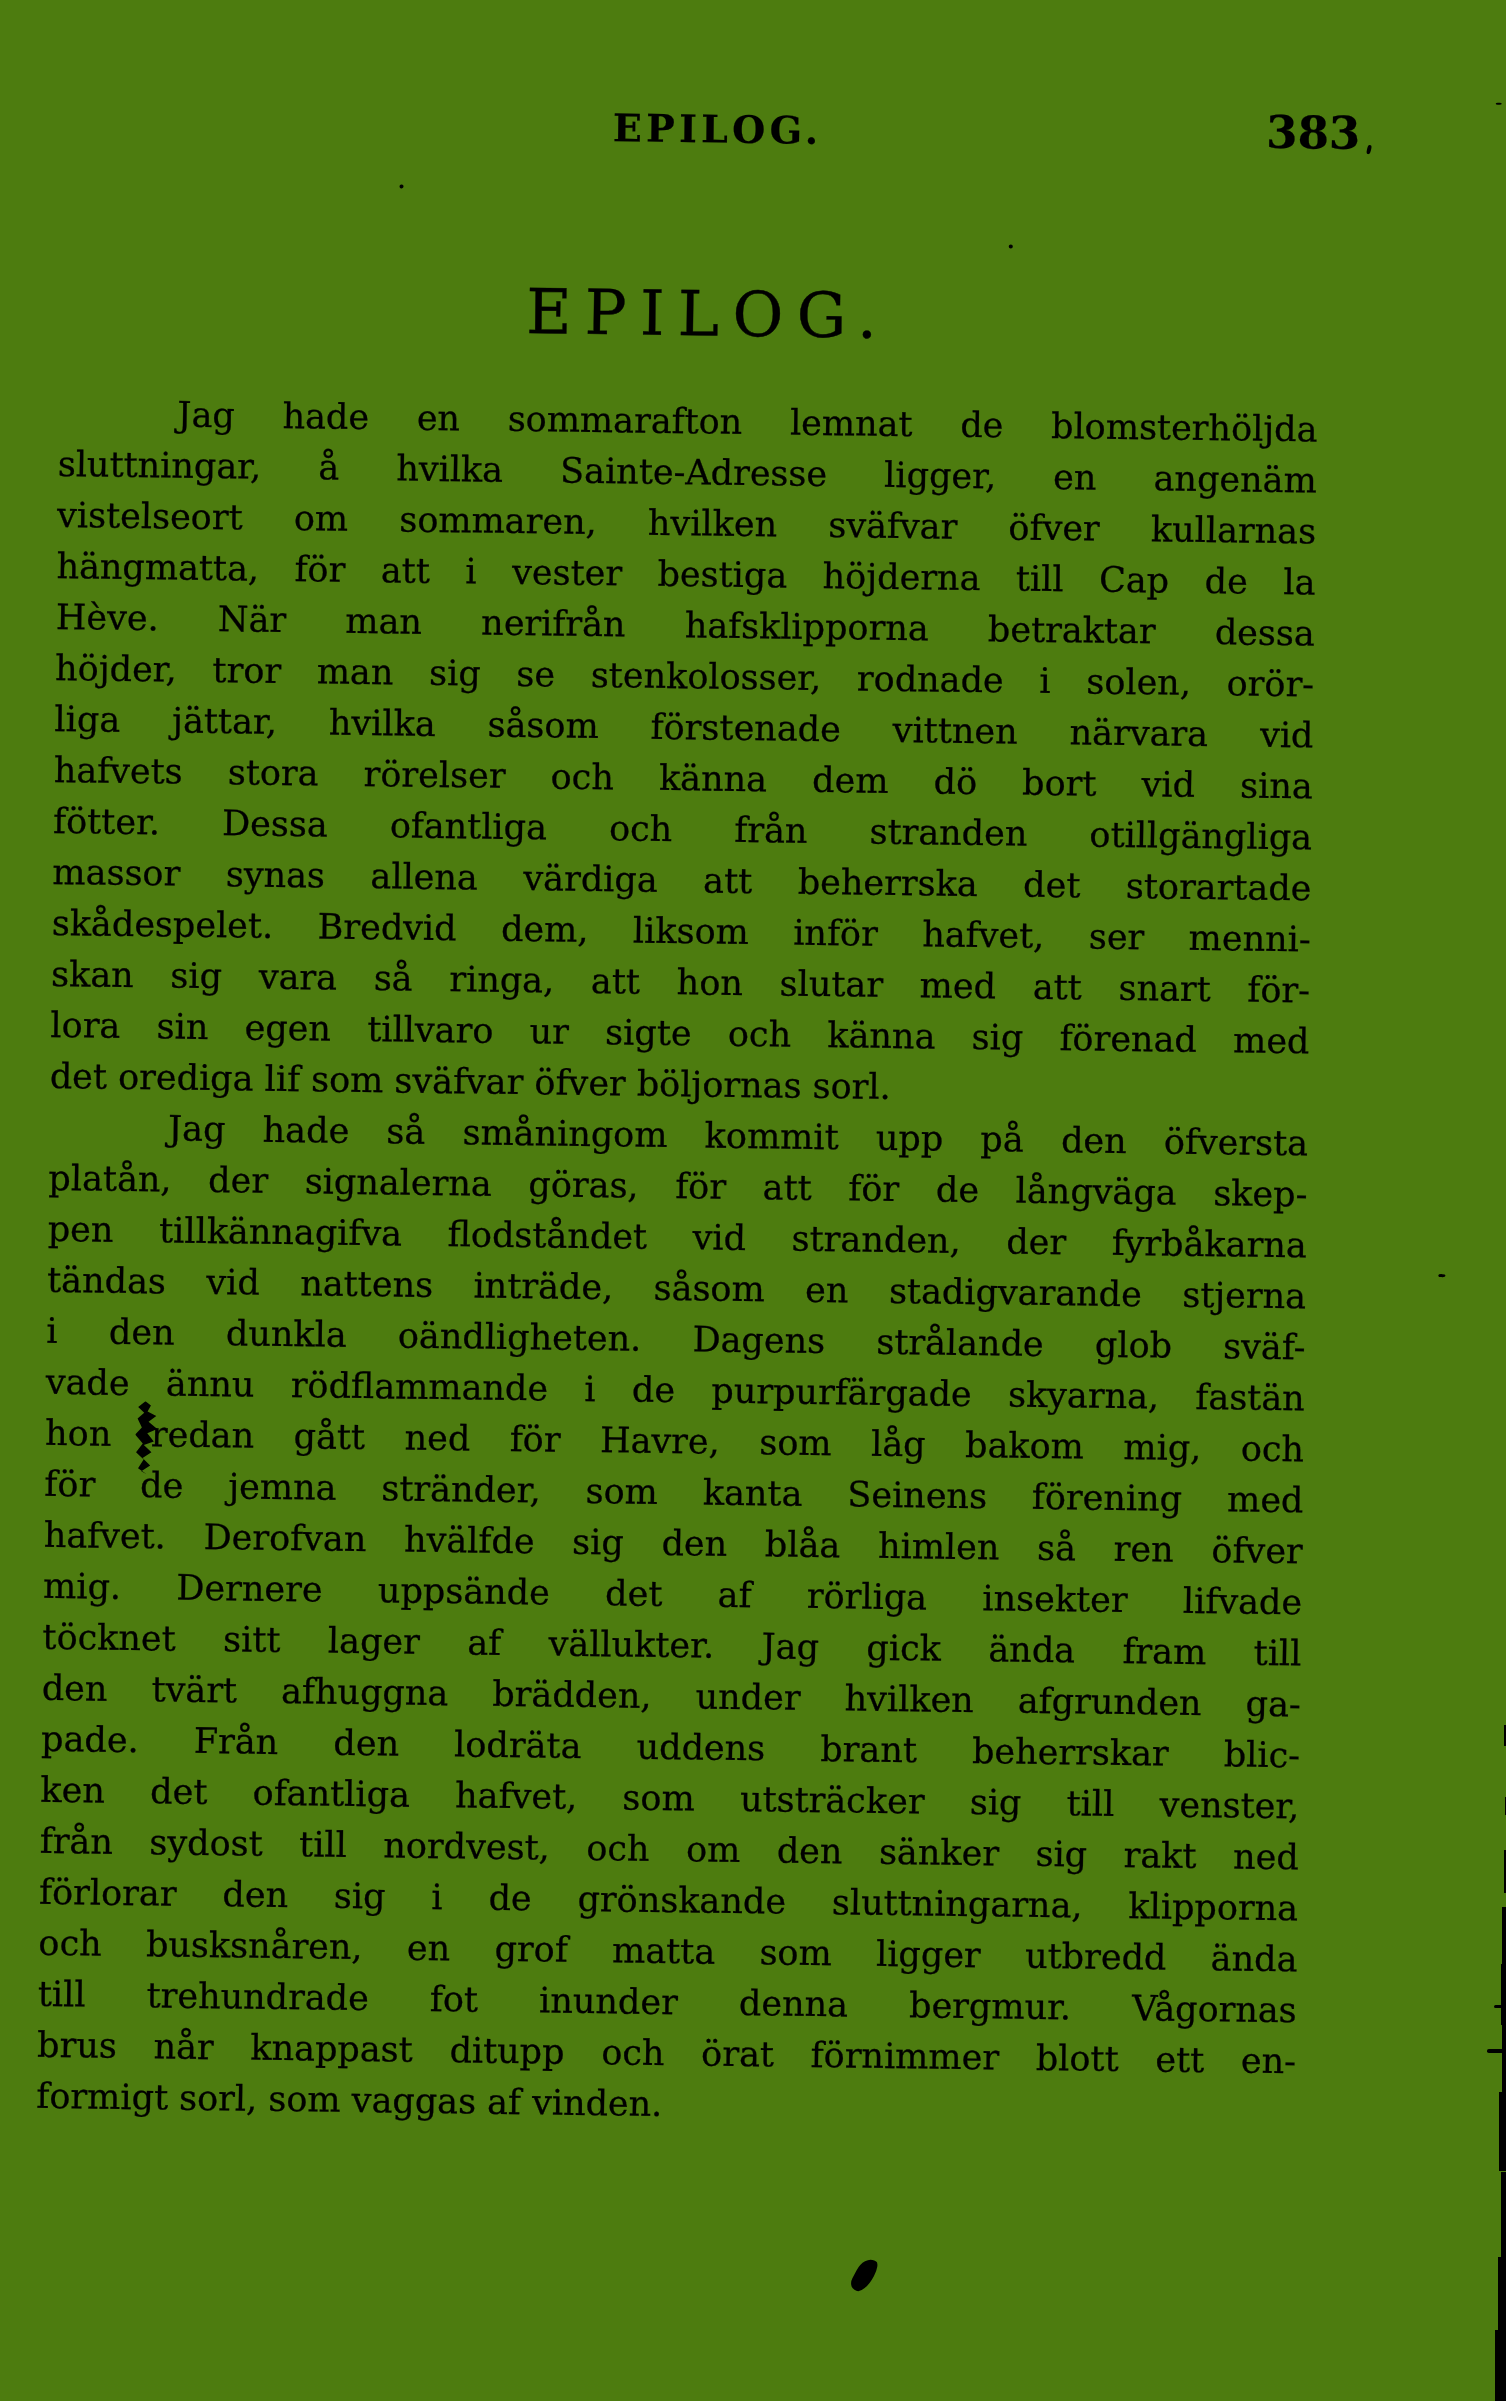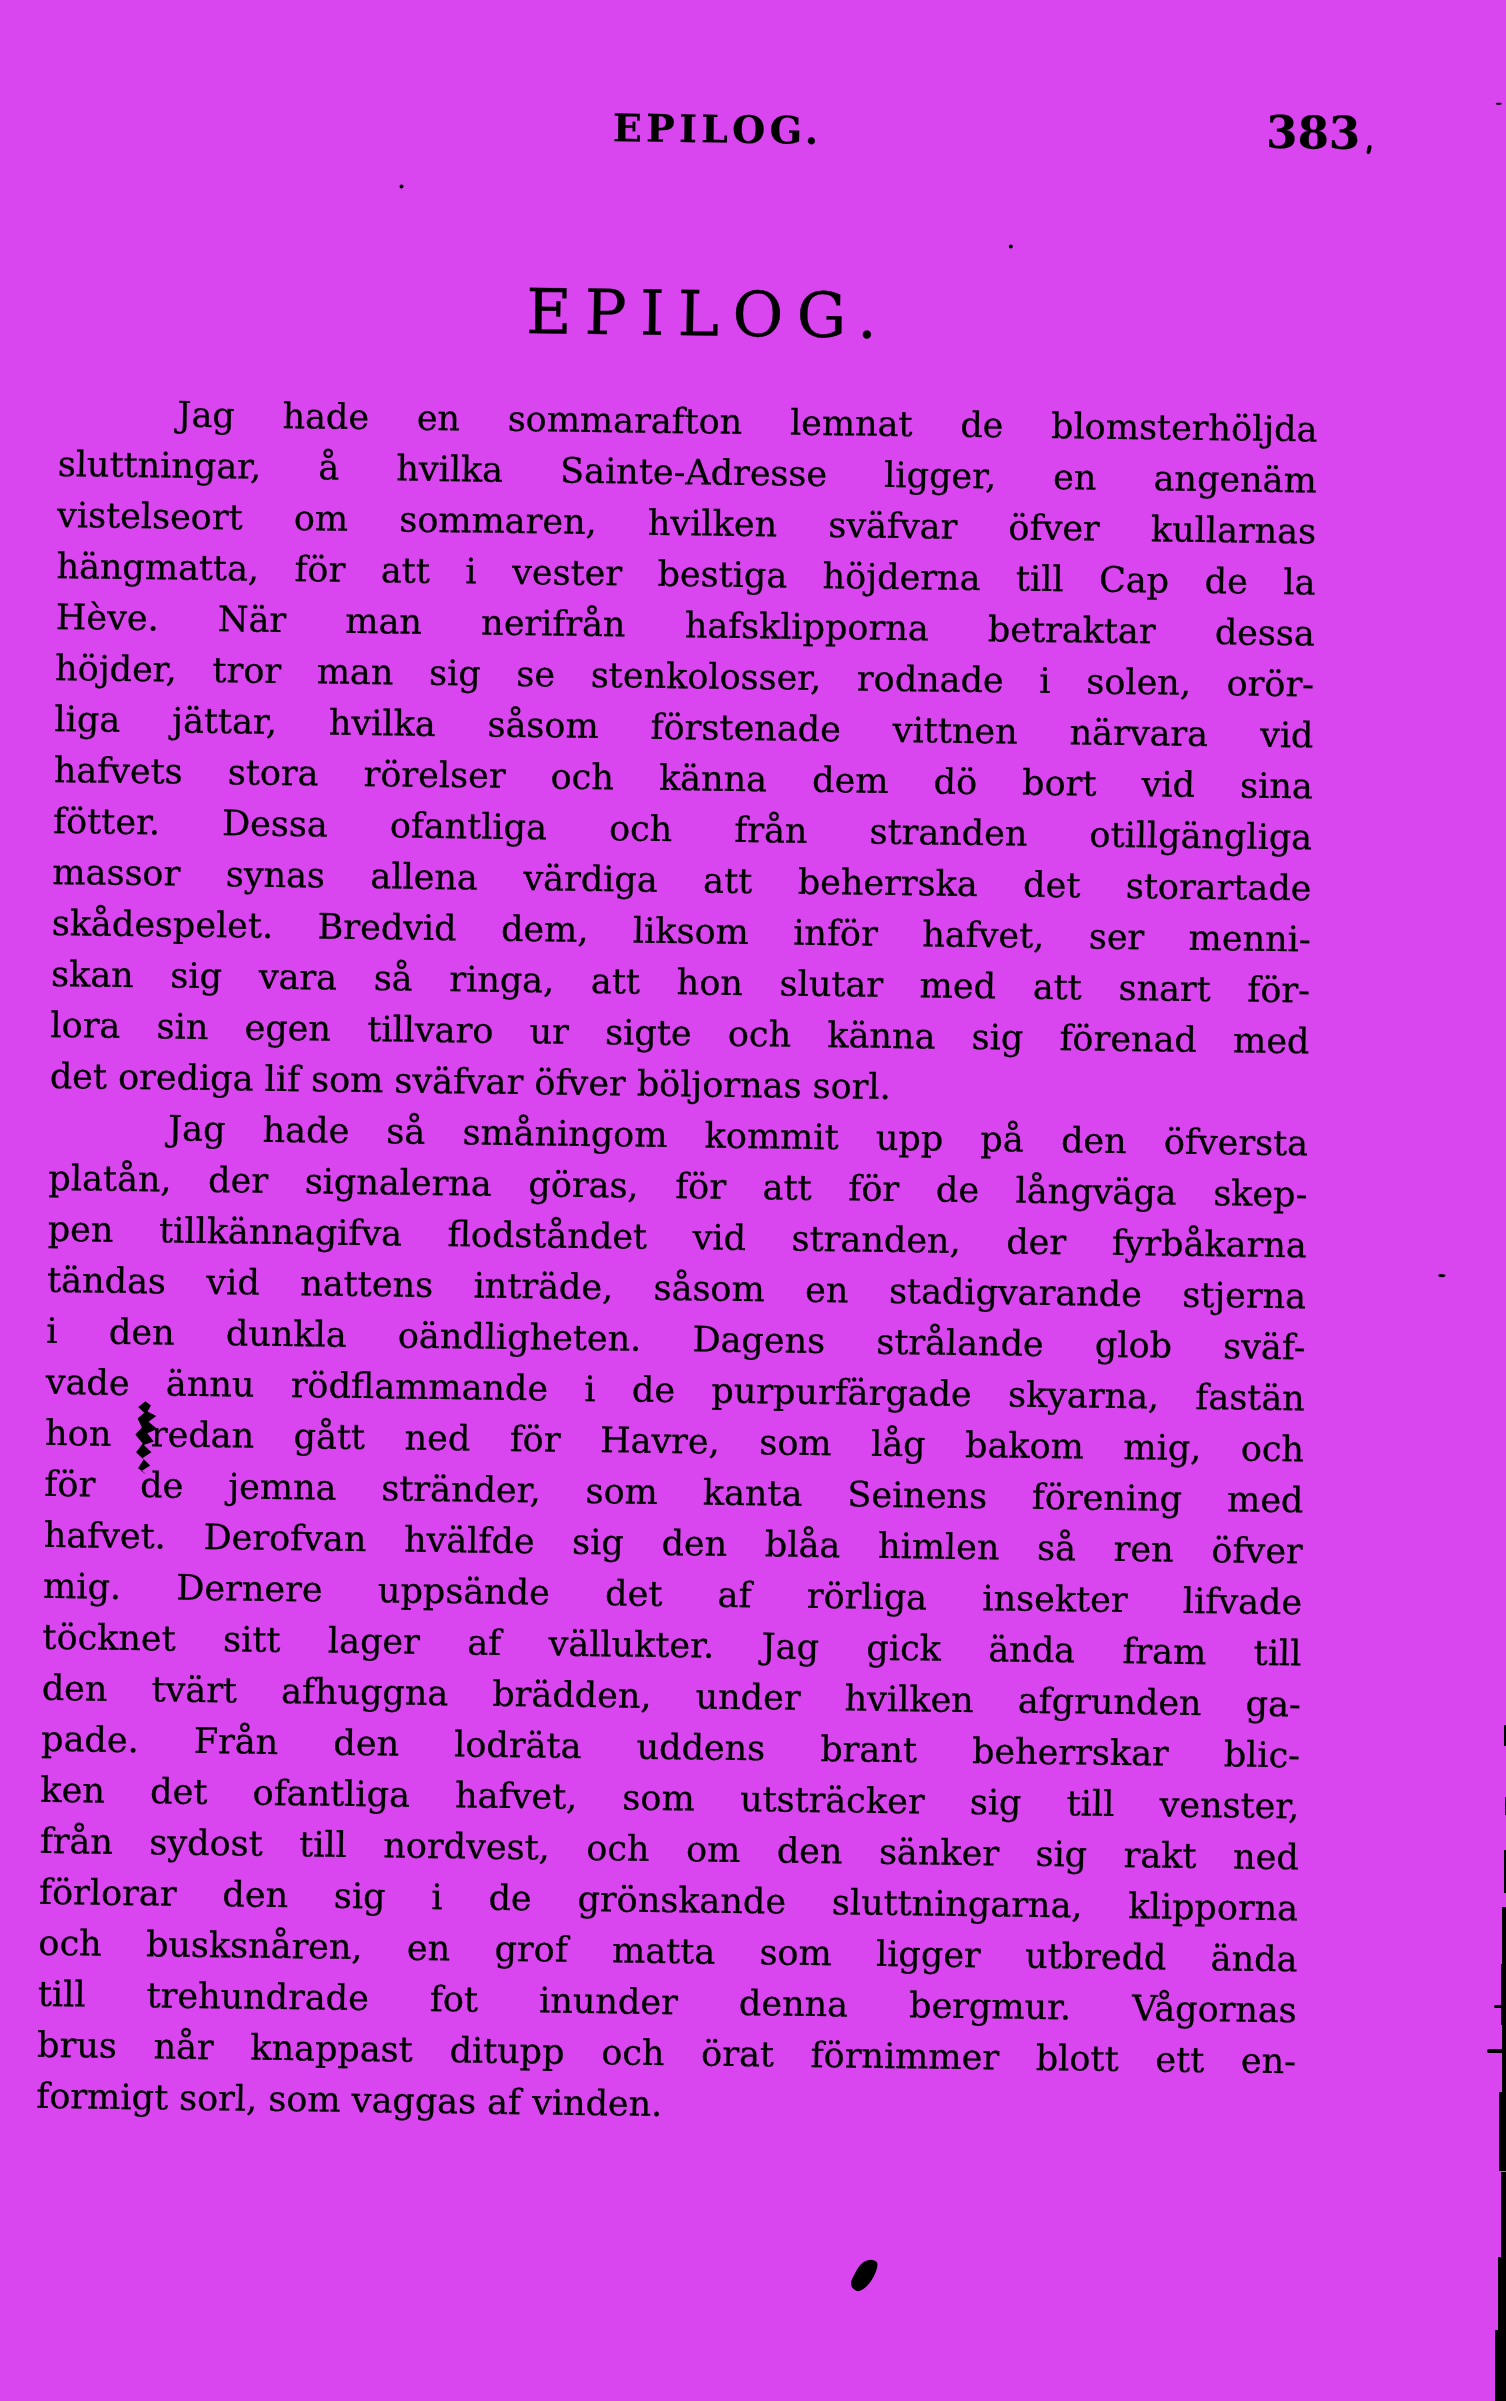--- a/index.html
+++ b/index.html
@@ -1,19 +1,19 @@
 <!DOCTYPE html>
 <html style="font-size:9.8px"><head>
 <meta charset="utf-8">
 <style>
   html,body{margin:0;padding:0;background:#e8e8e8;}
   .page{
     position:relative;
     width:1506px;height:2401px;
-    background:#d946ef;
+    background:#4d7c0f;
     overflow:hidden;
     font-family:"DejaVu Serif","Liberation Serif",serif;
     color:#000;
   }
   .rot{
     position:absolute;inset:0;
     transform:rotate(0.75deg);
     transform-origin:753px 0px;
   }
   .running-head{

